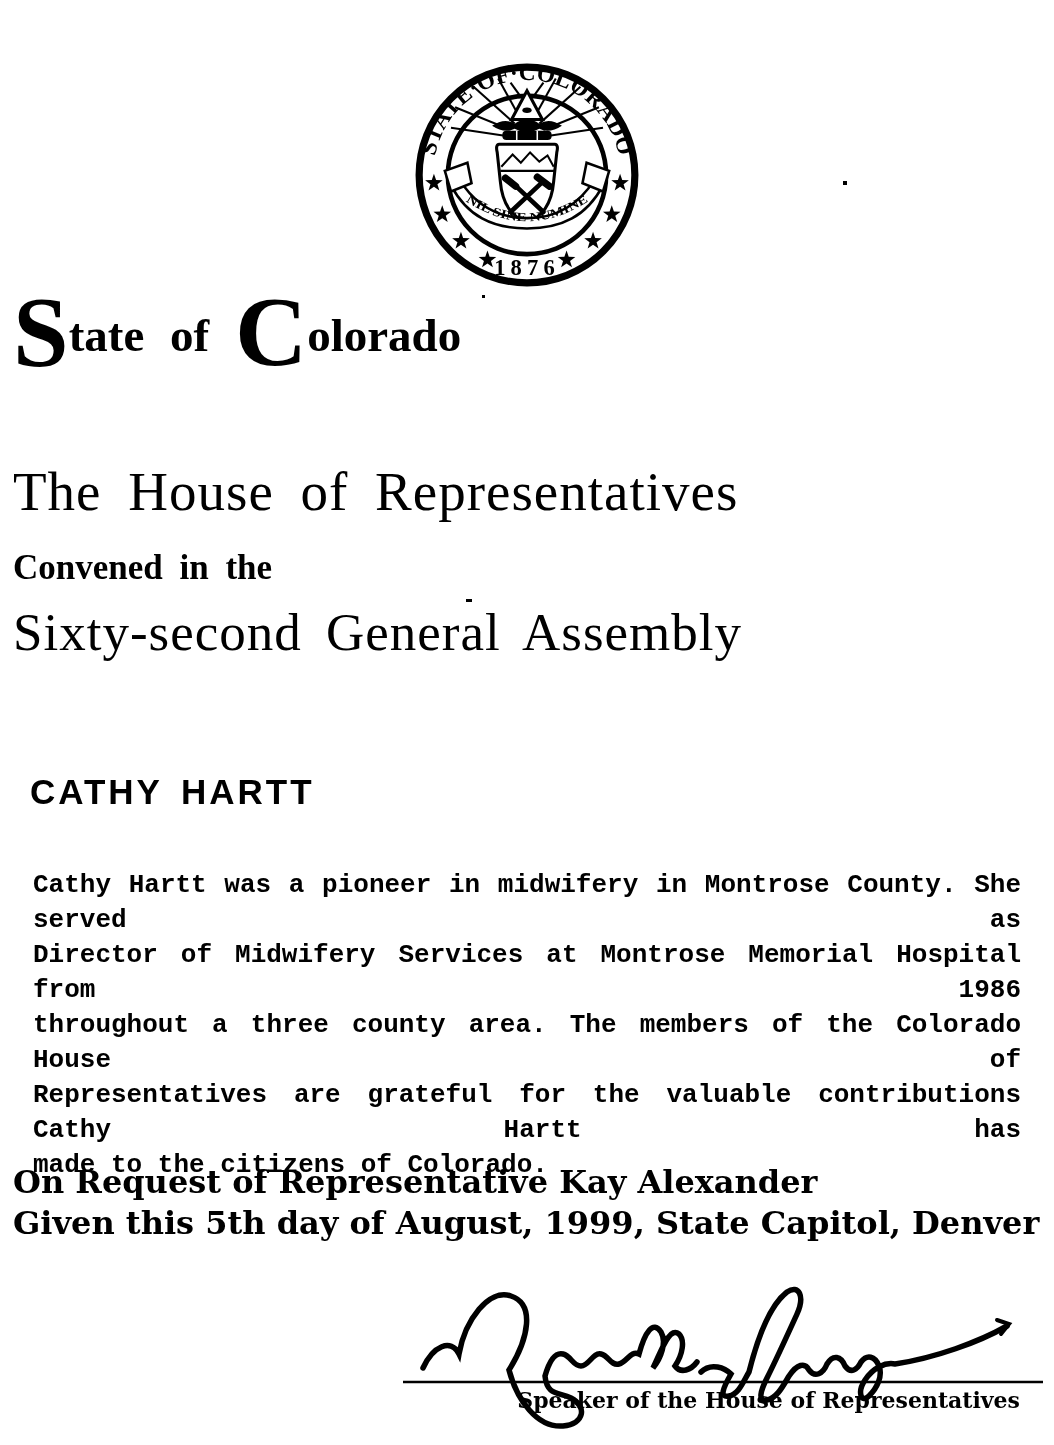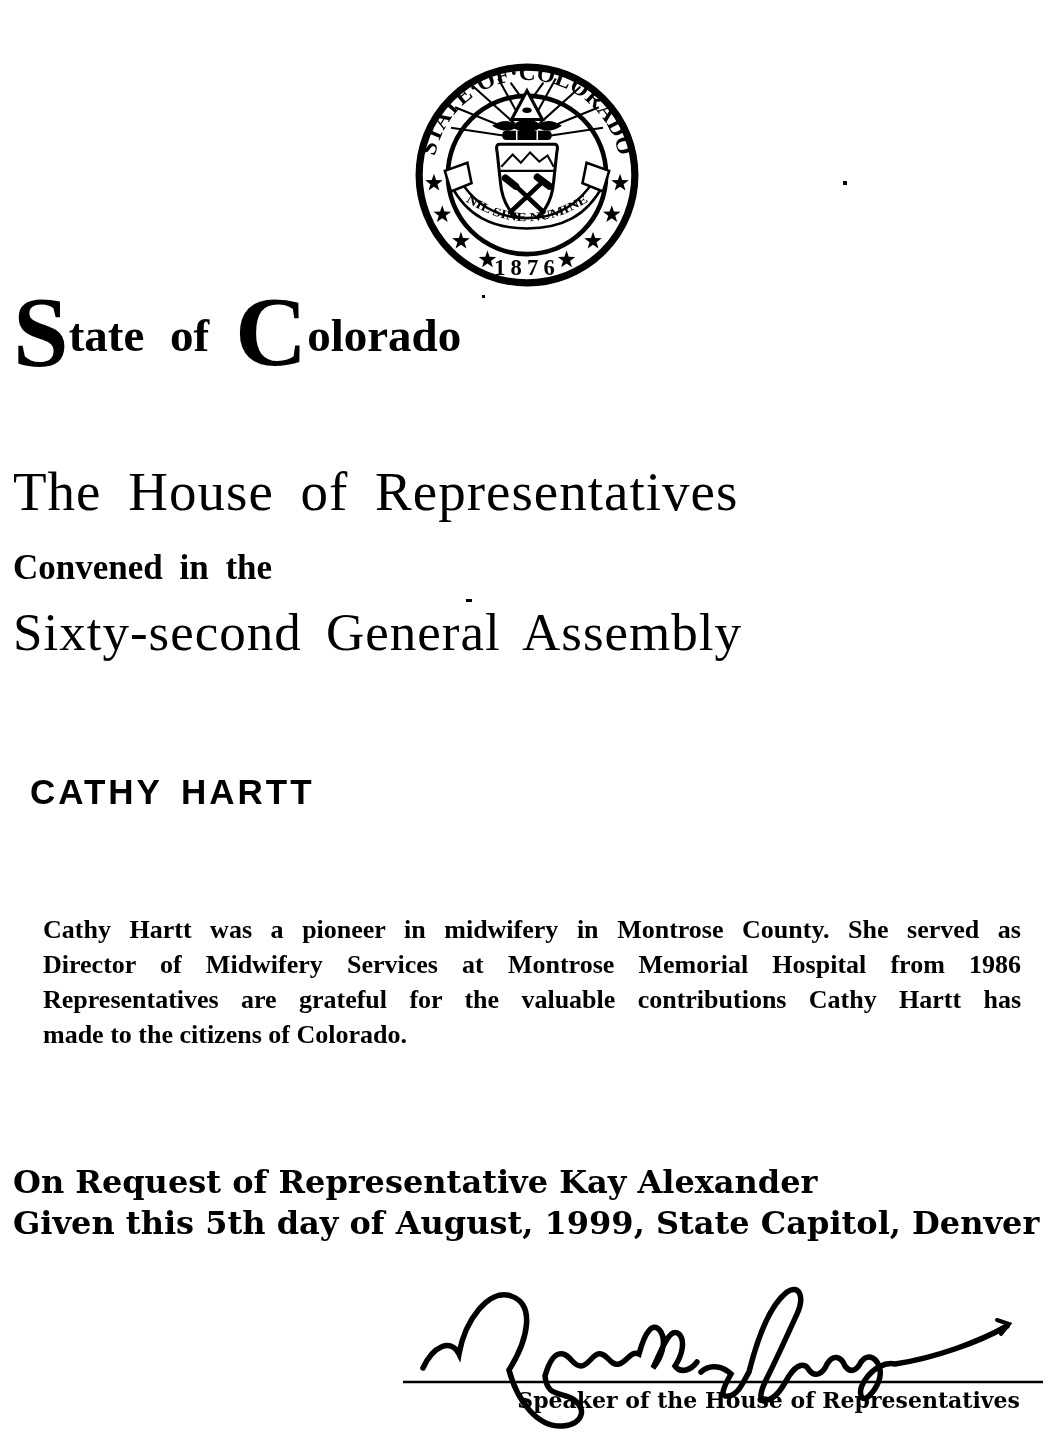--- a/index.html
+++ b/index.html
@@ -18,23 +18,23 @@
   .center-line{position:absolute;left:0;width:100%;text-align:left;white-space:nowrap;margin-left:13px;}
   .h-state{top:308px;font-size:47px;font-weight:bold;word-spacing:14px;}
   .h-state .cap{font-size:100px;line-height:47px;vertical-align:-14px;font-weight:bold;}
   .h-house{top:460px;font-size:55px;font-weight:normal;word-spacing:12px;letter-spacing:1px;}
   .h-convened{top:548px;font-size:35px;font-weight:bold;word-spacing:8px;}
   .h-assembly{top:602px;font-size:53px;font-weight:normal;word-spacing:10px;letter-spacing:1px;}
   .h-hereby{top:690px;font-size:30px;font-weight:bold;font-family:"DejaVu Serif", serif;word-spacing:4px;}
   .h-honoree{top:772px;font-size:35px;font-weight:bold;font-family:"Liberation Sans", sans-serif;letter-spacing:3px;word-spacing:6px;padding-left:17px;}
   
   .body-par{
-    position:absolute;top:868px;left:43px;right:33px;
-    font-family:Liberation Serif, serif;
-    font-weight:bold;font-size:26px;line-height:35px;margin-top:44px;
+    position:absolute;top:868px;left:33px;right:33px;
+    font-family:Liberation Mono, monospace;
+    font-weight:bold;font-size:26px;line-height:35px;
   }
   .body-par .jline{text-align:justify;text-align-last:justify;}
   .body-par .lline{text-align:left;}
   
   .closing{top:1162px;font-size:32px;line-height:41px;font-weight:bold;font-family:"DejaVu Serif", serif;white-space:normal;}
   
   .signature-svg{position:absolute;left:395px;top:1276px;width:655px;height:165px;}
   .speaker{
     position:absolute;top:1387px;right:34px;
     font-size:22px;font-weight:bold;font-family:"DejaVu Serif", serif;text-align:center;
@@ -128,20 +128,21 @@
   <div class="center-line h-state"><span class="cap">S</span><span>tate of</span><span> </span><span class="cap">C</span><span>olorado</span></div>
 
   <div class="center-line h-house">The House of Representatives</div>
   <div class="center-line h-convened">Convened in the</div>
   <div class="center-line h-assembly">Sixty-second General Assembly</div>
   <div class="center-line h-honoree">CATHY HARTT</div>
 
   <div class="body-par">
     <div class="jline">Cathy Hartt was a pioneer in midwifery in Montrose County.  She served as</div>
     <div class="jline">Director of Midwifery Services at Montrose Memorial Hospital from 1986</div>
+    <div class="jline">throughout a three county area.  The members of the Colorado House of</div>
     <div class="jline">Representatives are grateful for the valuable contributions Cathy Hartt has</div>
     <div class="lline">made to the citizens of Colorado.</div>
   </div>
 
   <div class="center-line closing">
     <div>On Request of Representative Kay Alexander</div>
     <div>Given this 5th day of August, 1999, State Capitol, Denver</div>
   </div>
 
   <svg class="signature-svg" viewBox="0 0 655 165" role="img" aria-label="Russell George">

